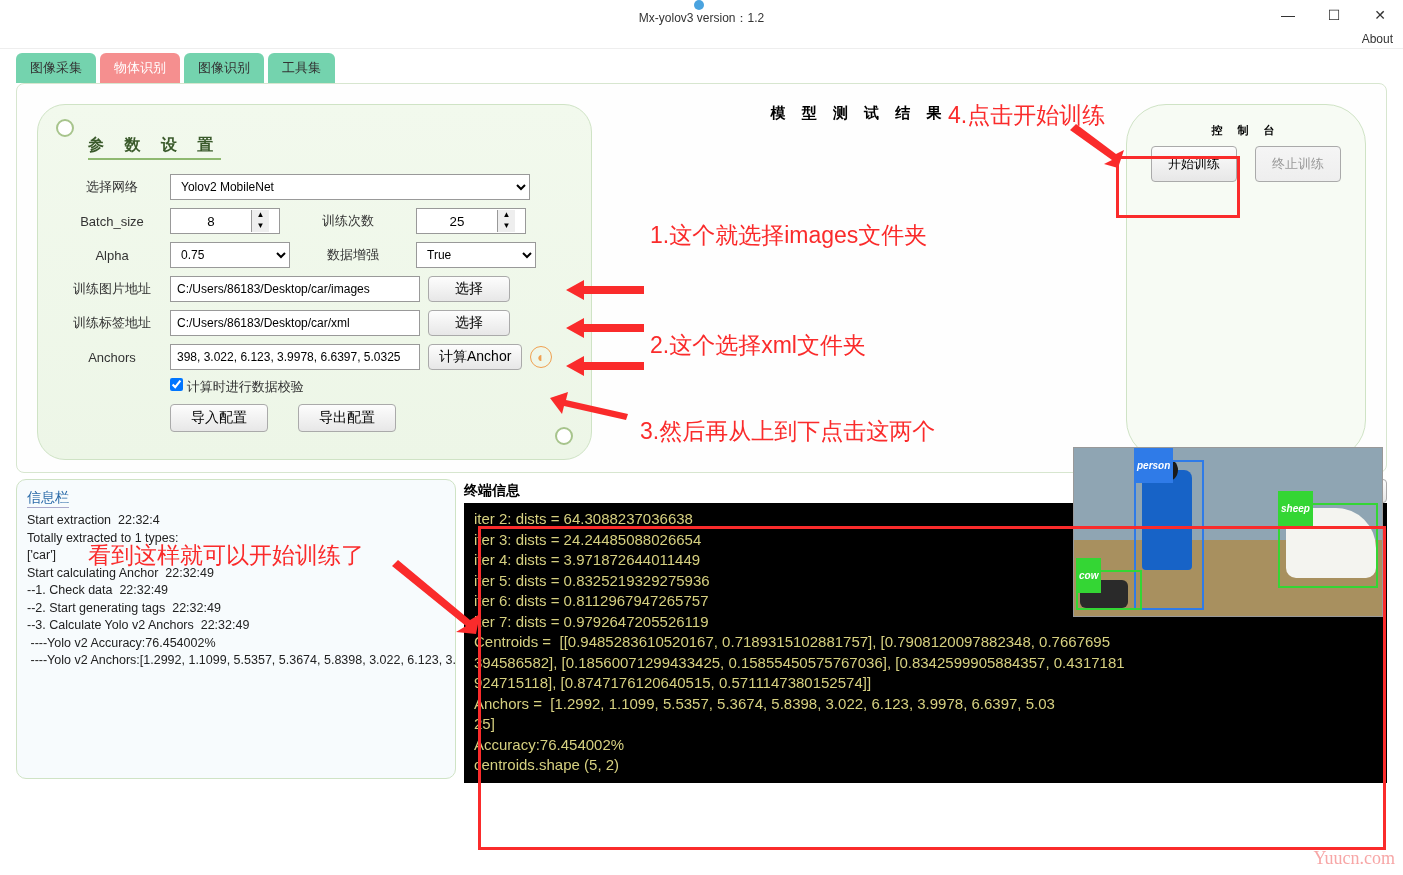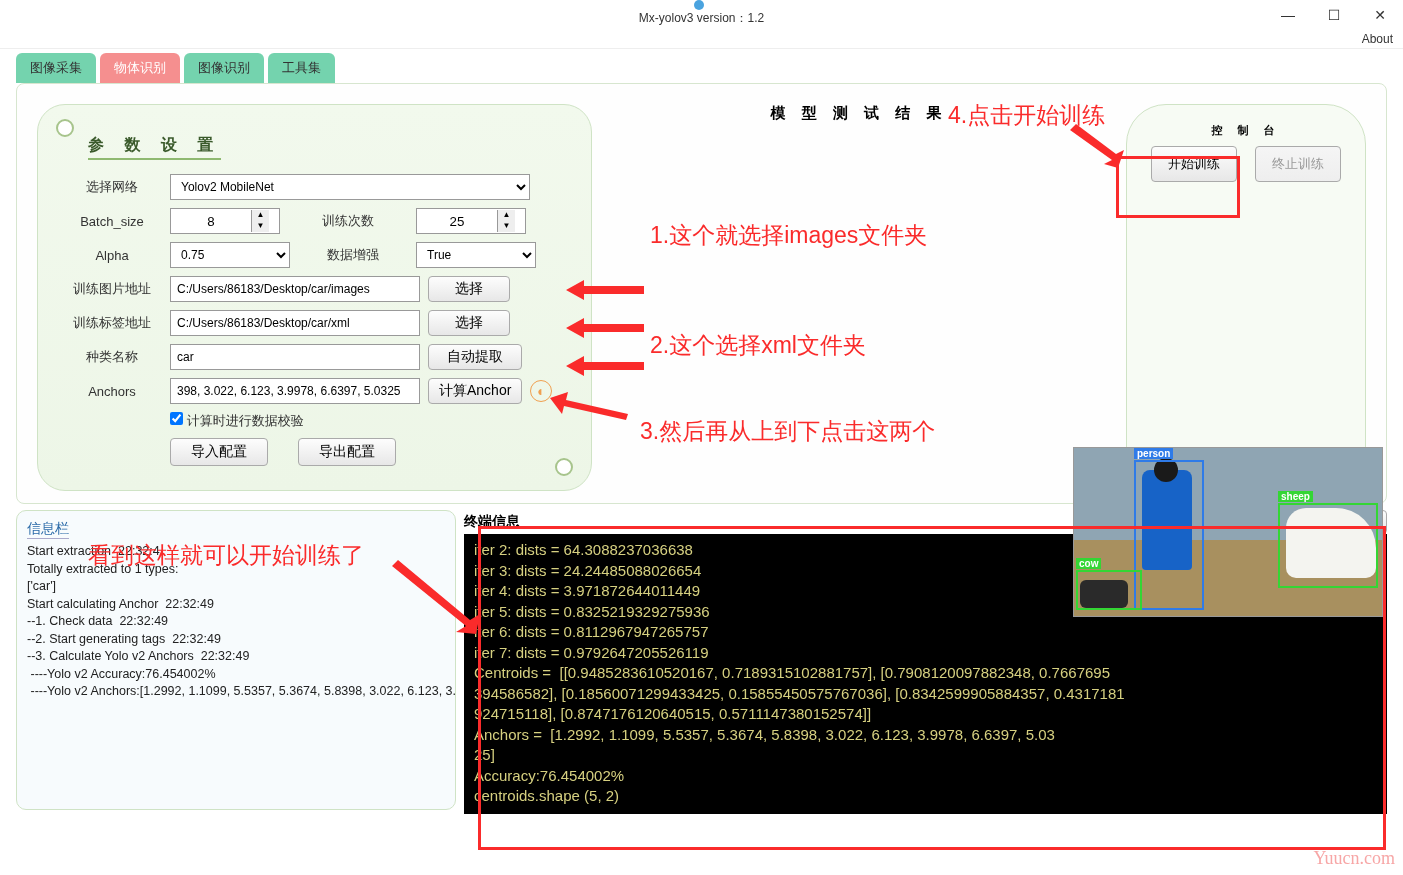--- a/index.html
+++ b/index.html
@@ -33,21 +33,21 @@
 .btn{background:linear-gradient(#fdfdfd,#e7e7e7);border:1px solid #aaa;border-radius:4px;padding:4px 20px;font-size:14px;cursor:pointer;}
 .btn-sm{padding:3px 26px;}
 .ctrlPanel{flex:0 0 240px;margin-left:auto;border:1px solid #cfe3c5;border-radius:40px;padding:18px 16px;background:#f7fbf4;text-align:center;}
 .ctrlTitle{font-size:11px;font-weight:bold;letter-spacing:6px;margin-bottom:8px;}
 .ctrlRow{display:flex;gap:18px;justify-content:center;margin-bottom:32px;}
 .ctrlRow .btn{padding:8px 16px;font-size:13px;}
 .btn.disabled{color:#999;background:linear-gradient(#f5f5f5,#eee);}
 .midTitle{font-size:15px;font-weight:bold;letter-spacing:6px;text-align:center;flex:1;margin-top:0;}
 .detImg{position:absolute;right:20px;top:398px;width:310px;height:170px;background:linear-gradient(180deg,#8fa5b3 55%,#a8905f 55%);border:1px solid #999;}
 .bbox{position:absolute;border:2px solid;font-size:10px;}
-.bbox span{position:absolute;top:-14px;left:-2px;padding:0 3px;color:#fff;font-weight:bold;}
+.bbox span{position:absolute;top:-14px;left:-2px;padding:12px 3px;color:#fff;font-weight:bold;font-style:italic;}
 .bottomArea{display:flex;gap:8px;padding:6px 16px 0;}
 .infoPanel{flex:0 0 440px;background:#f7fbfd;border:1px solid #cfe3c5;border-radius:10px;padding:8px 10px;height:300px;position:relative;overflow:hidden;}
 .infoTitle{font-size:14px;color:#2a6aa8;border-bottom:1px solid #aac;display:inline-block;}
 .infoText{font-size:12.5px;line-height:1.4;color:#222;margin-top:4px;white-space:pre;}
 .termWrap{flex:1;}
 .termHead{display:flex;justify-content:space-between;align-items:center;font-size:14px;}
 .termHead .t{font-weight:bold;}
 .terminal{background:#000;color:#dcdcdc;font-family:Consolas,monospace;font-size:15px;padding:6px 10px;height:280px;white-space:pre;overflow:hidden;line-height:1.3;}
 .terminal .hl{color:#d6d080;}
 .annot{position:absolute;color:#fa2b2b;font-size:23px;font-weight:500;z-index:50;pointer-events:none;}
@@ -114,25 +114,20 @@
       </div>
       <div class="row">
         <label>训练图片地址</label>
         <input type="text" class="inp-path" value="C:/Users/86183/Desktop/car/images" style="">
         <button class="btn btn-sm">选择</button>
       </div>
       <div class="row">
         <label>训练标签地址</label>
         <input type="text" class="inp-path" value="C:/Users/86183/Desktop/car/xml" style="">
         <button class="btn btn-sm">选择</button>
-      </div>
-      <div class="row">
-        <label>种类名称</label>
-        <input type="text" class="inp-path" value="car" style="">
-        <button class="btn btn-sm" style="padding:3px 18px">自动提取</button>
       </div>
       <div class="row">
         <label>Anchors</label>
         <input type="text" class="inp-path" value="398, 3.022, 6.123, 3.9978, 6.6397, 5.0325" style="">
         <button class="btn btn-sm" style="padding:3px 10px">计算Anchor</button>
         <span style="width:22px;height:22px;border:1px solid #f0a050;border-radius:50%;display:flex;align-items:center;justify-content:center;color:#f0a050;font-size:14px">◐</span>
       </div>
       <div class="row" style="margin-left:108px">
         <label style="width:auto"><input type="checkbox" checked="" style=""> <span>计算时进行数据校验</span></label>
       </div>

